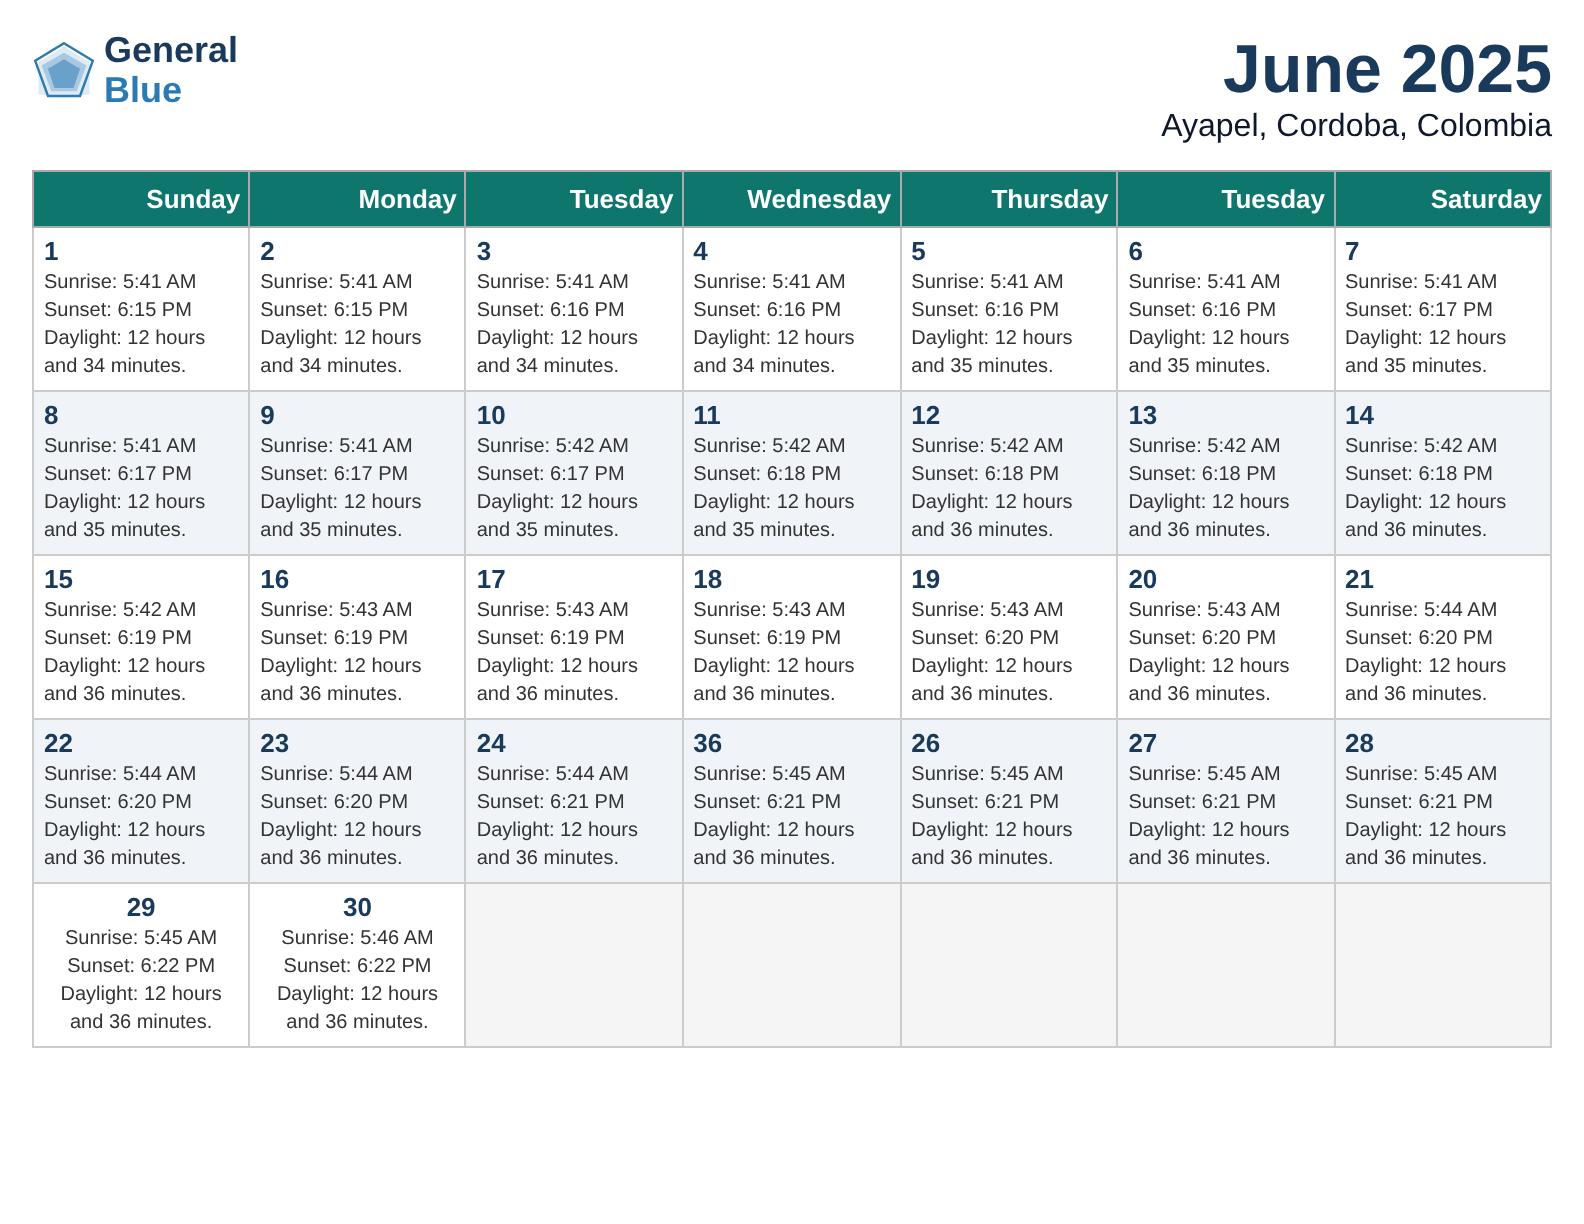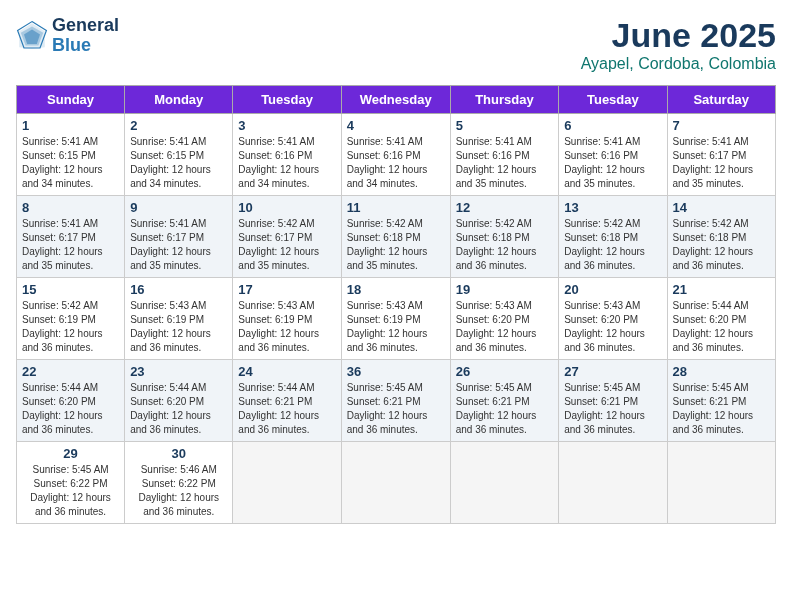--- a/index.html
+++ b/index.html
@@ -34,32 +34,32 @@
     .title-area {
       text-align: right;
     }
     .month-title {
       font-size: 34px;
       font-weight: bold;
       color: #1a3a5c;
     }
     .location-title {
       font-size: 16px;
-      color: #0f766e;
+      color: #0f172a;
     }
     .calendar-table {
       width: 100%;
       border-collapse: collapse;
       font-size: 10.5px;
     }
     .calendar-table th {
-      background-color: #6d28d9;
+      background-color: #0f766e;
       color: #fff;
       padding: 6px 4px;
-      text-align: center;
+      text-align: right;
       font-size: 13px;
       font-weight: bold;
       border: 1px solid #aaa;
     }
     .calendar-table td {
       border: 1px solid #ccc;
       vertical-align: top;
       padding: 4px 5px;
       width: 110px;
       min-height: 80px;

